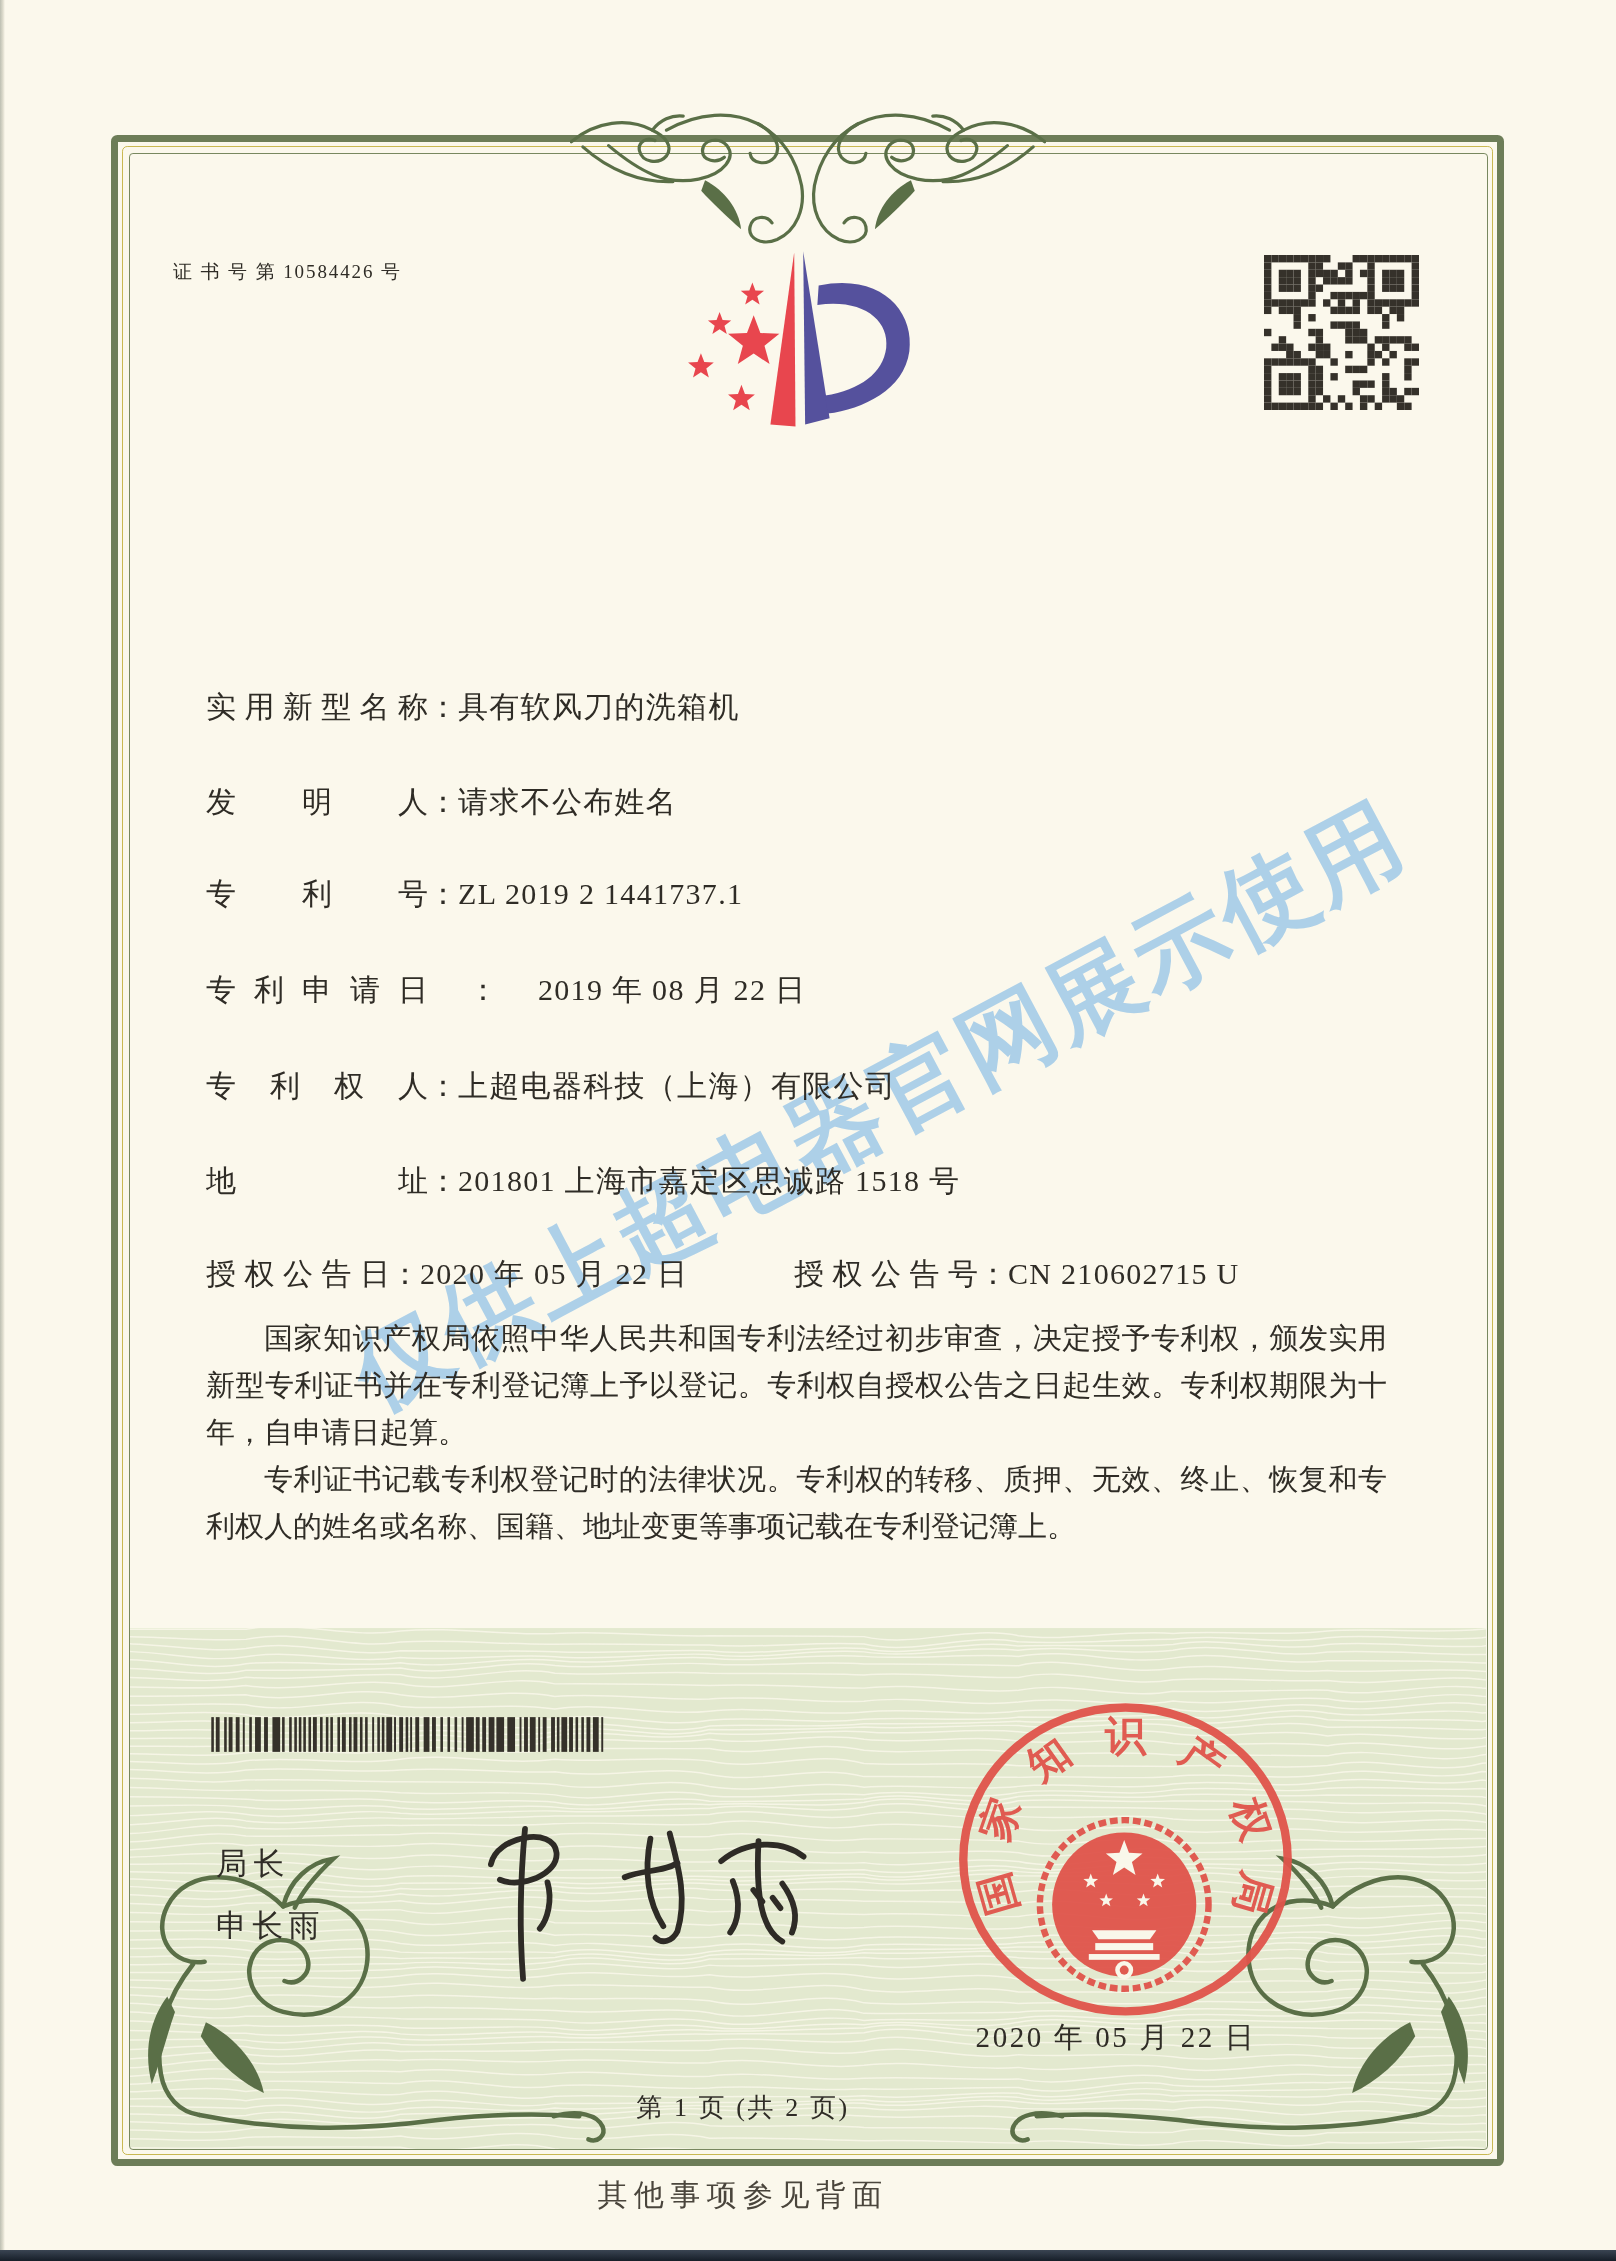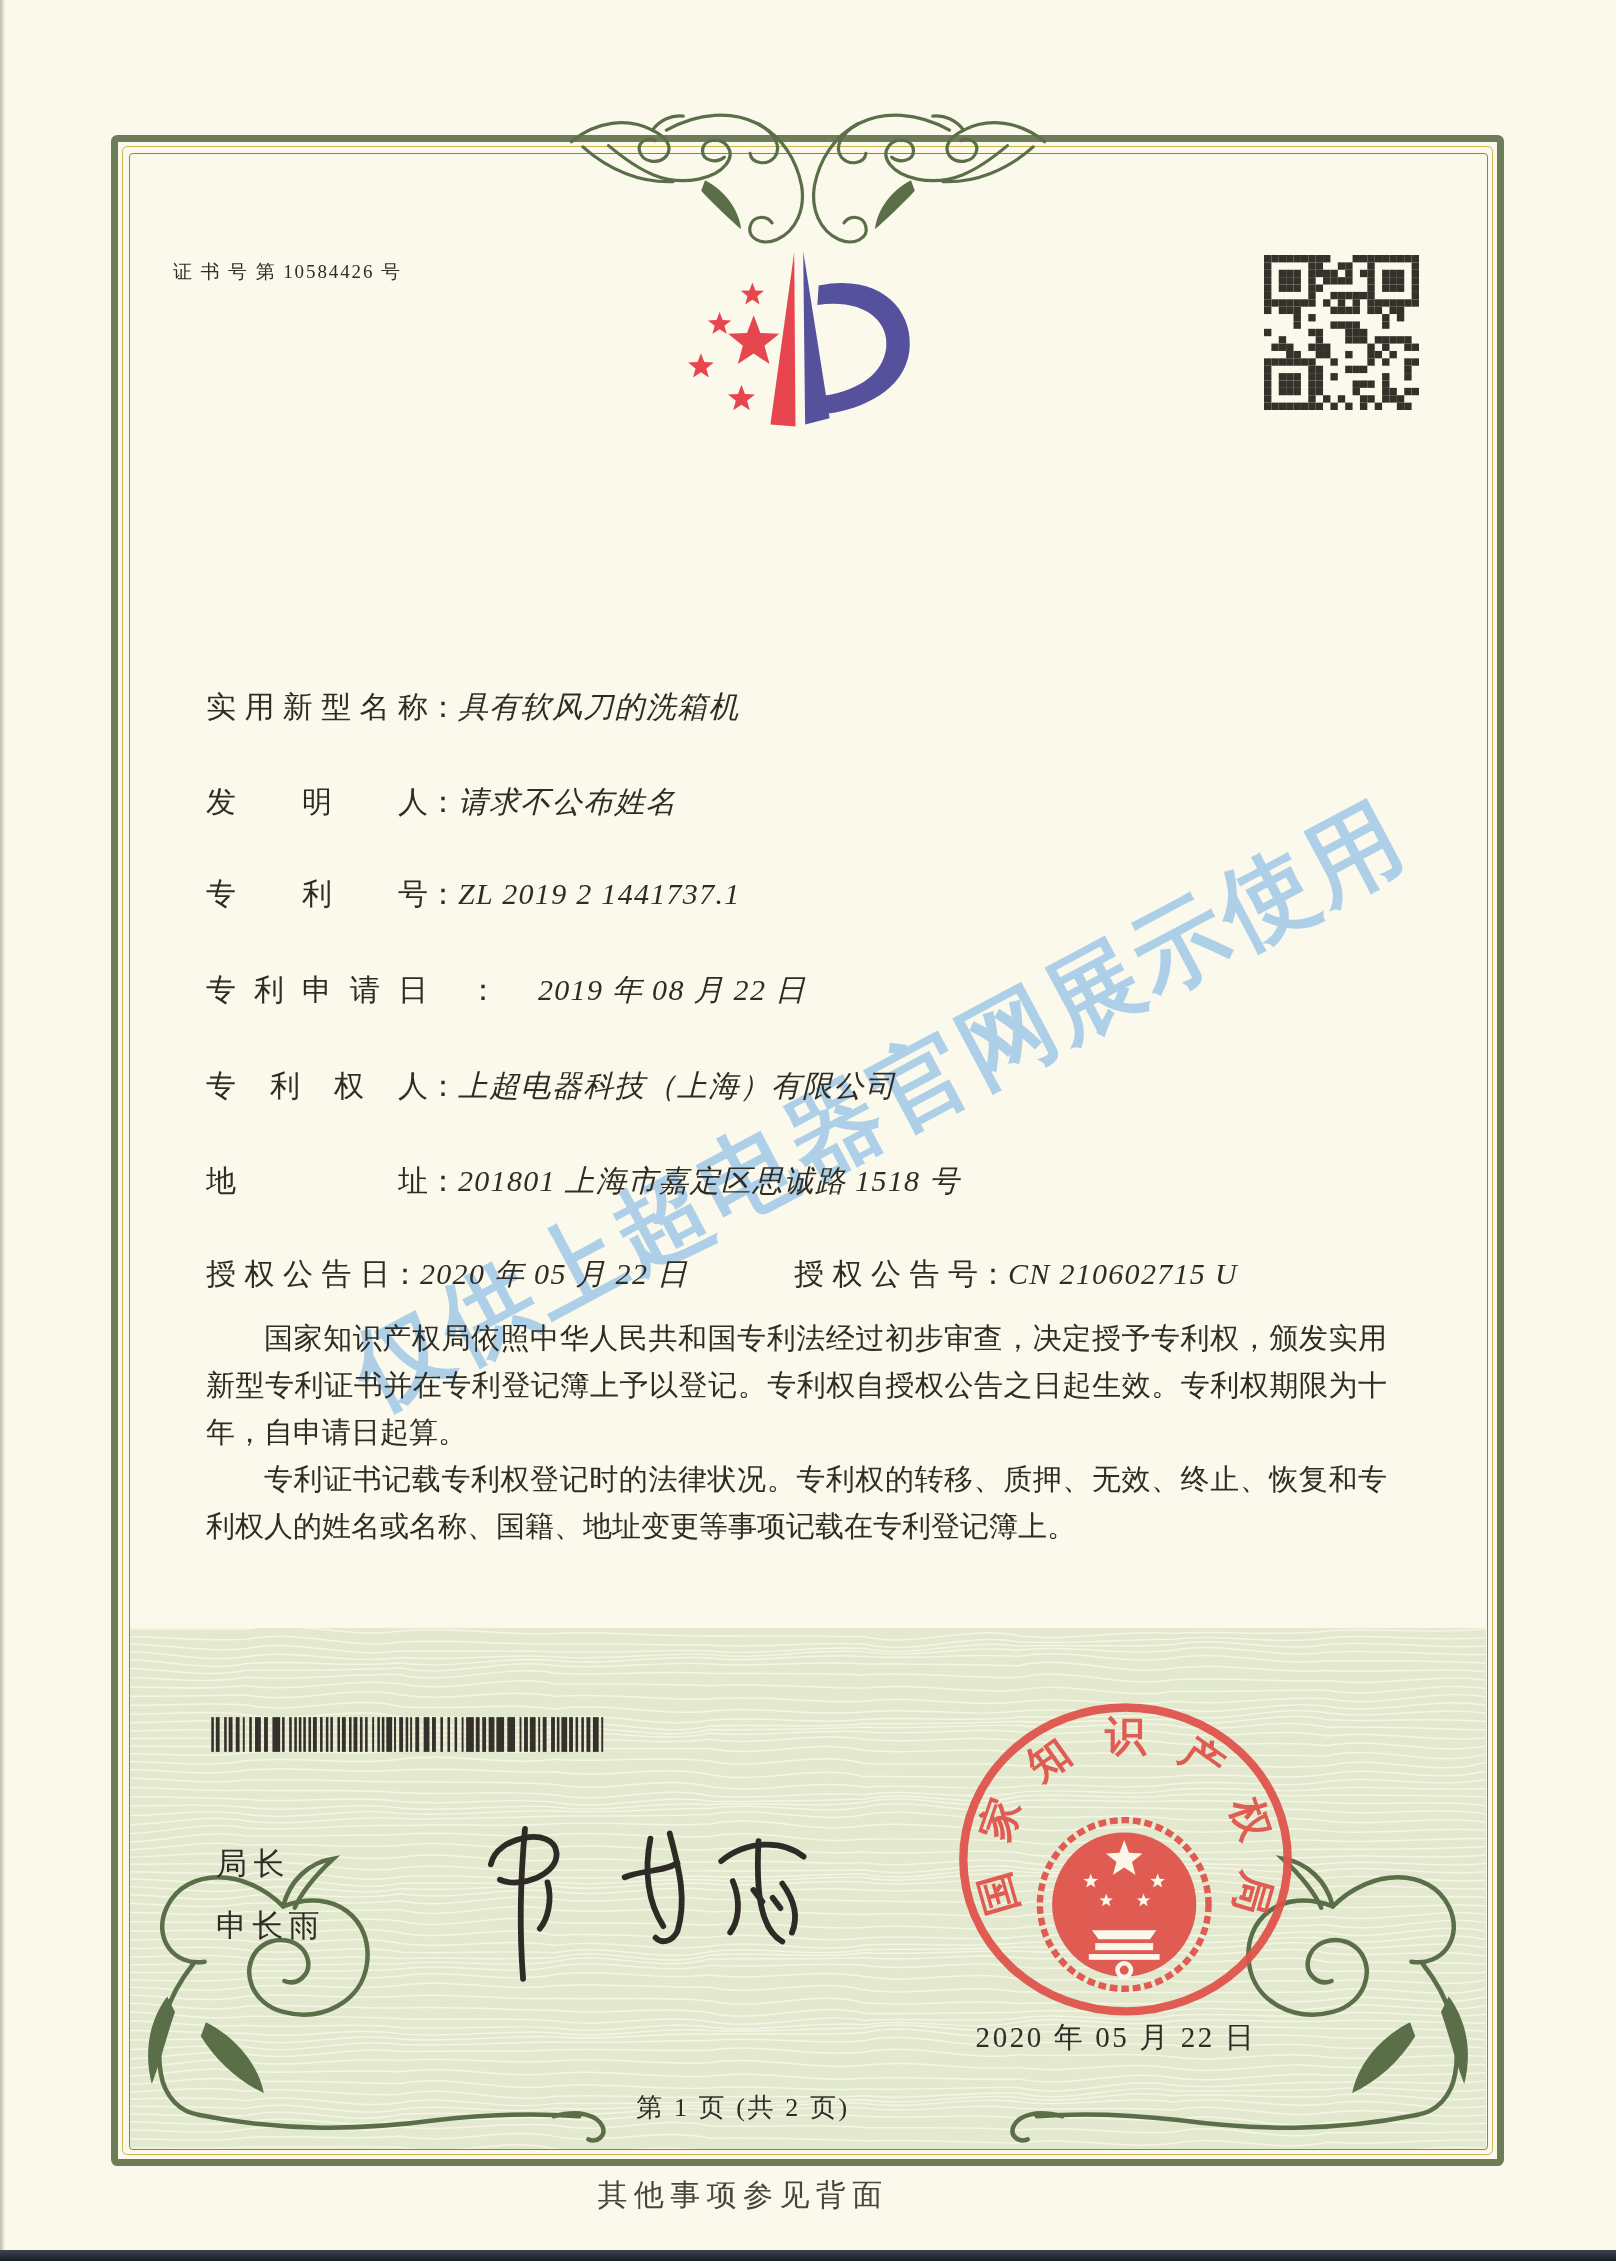--- a/index.html
+++ b/index.html
@@ -22,21 +22,21 @@
   .waveband{left:130px;top:1628px;width:1356px;height:521px;overflow:hidden;}
   
   .certno{left:173px;top:259px;font-size:19px;letter-spacing:1.9px;white-space:nowrap;text-align:center;}
   .title{left:0;top:497px;width:1616px;text-align:center;font-size:67px;font-weight:bold;
          letter-spacing:28px;text-indent:28px;color:#262420;}
   
   .field{display:flex;align-items:baseline;font-size:30px;white-space:nowrap;left:206px;}
   .flabel{display:inline-block;width:222px;text-align:justify;text-align-last:justify;}
   .flabel.w5{width:184px;}
   .fcolon{display:inline-block;width:30px;}
-  .fvalue{letter-spacing:1.3px;font-style:italic;}
+  .fvalue{letter-spacing:1.3px;}
   .paras{left:206px;top:1315px;width:1181px;font-size:29px;line-height:47px;text-align:justify;}
   .paras p{margin:0;text-indent:2em;}
   
   .watermark{left:235px;top:1027px;width:1288px;height:155px;line-height:155px;text-align:center;
              font-family:"Liberation Sans","DejaVu Sans",sans-serif;font-weight:bold;font-size:94px;
              letter-spacing:3.9px;white-space:nowrap;color:var(--wm);opacity:.62;transform:rotate(-28deg);z-index:5;}
   .content{z-index:10;}
   .director{left:216px;top:1843px;font-size:31px;letter-spacing:6.4px;}
   .director-name{left:216px;top:1905px;font-size:31px;letter-spacing:5.2px;}
   .sealdate{left:934px;top:2018px;width:364px;text-align:center;font-size:29px;letter-spacing:2.6px;z-index:26;}

